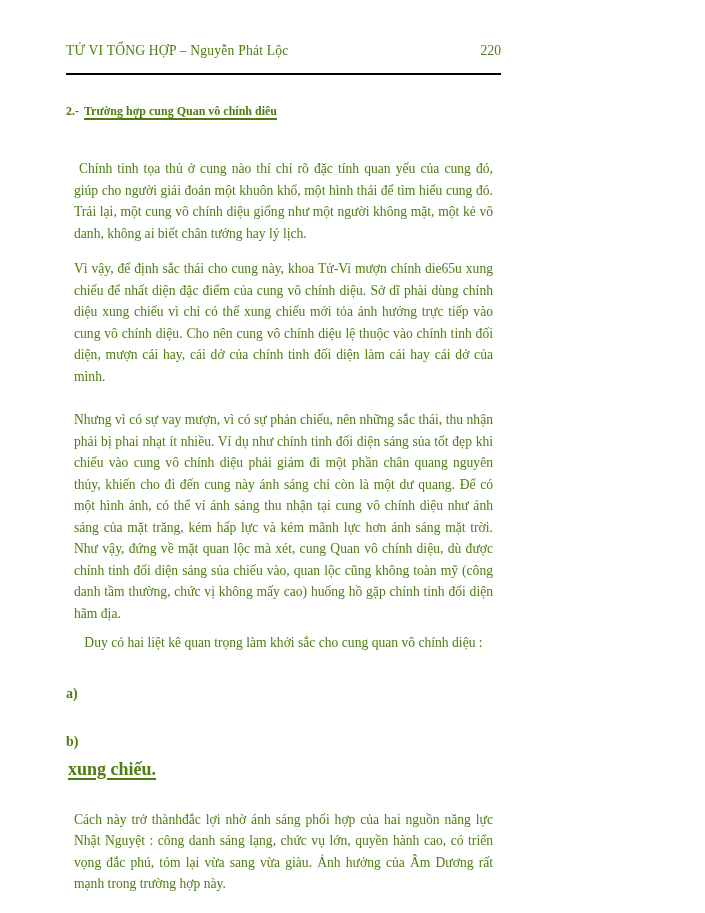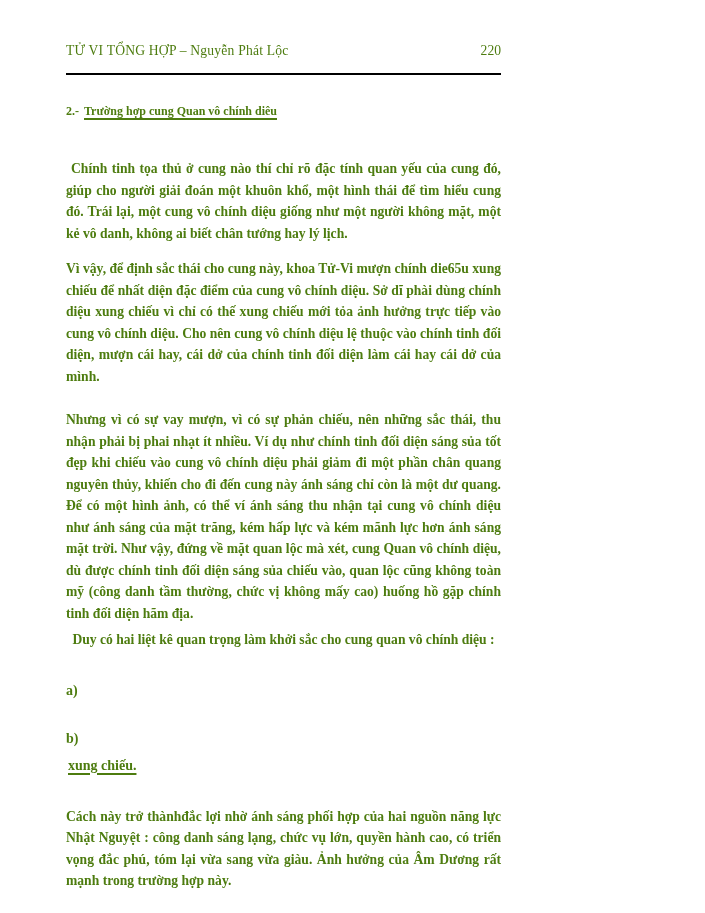--- a/index.html
+++ b/index.html
@@ -46,43 +46,42 @@
   }
   .heading-number {
     margin-right: 5px;
   }
   .underlined {
     text-decoration: underline;
     text-decoration-thickness: 1.6px;
     text-underline-offset: 3px;
   }
   .para {
-    margin: 0;
+    margin: 8px;
     text-align: justify;
-    font-weight: bold;
   }
   .para.p1 { margin-top: 36px; text-indent: 5px; }
   .para.p2 { margin-top: 14px; }
   .para.p3 { margin-top: 22px; }
   .para.p4 { margin-top: 5px; text-align: center; }
   .subheading {
     display: flex;
     align-items: baseline;
     font-size: 14px;
     font-weight: bold;
     line-height: 22px;
   }
   .subheading.sub-a { margin-top: 29px; }
   .subheading.sub-b { margin-top: 26px; }
   .sub-label {
     flex: 0 0 52px;
   }
   .subheading-line2 {
     margin-top: 5px;
-    font-size: 14px;
+    font-size: 18px;
     font-weight: bold;
     line-height: 22px;
     padding-left: 2px;
   }
   .para.body-a { margin-top: 25px; }
   .para.body-b { margin-top: 29px; }
 </style>
 </head>
 <body>
 

